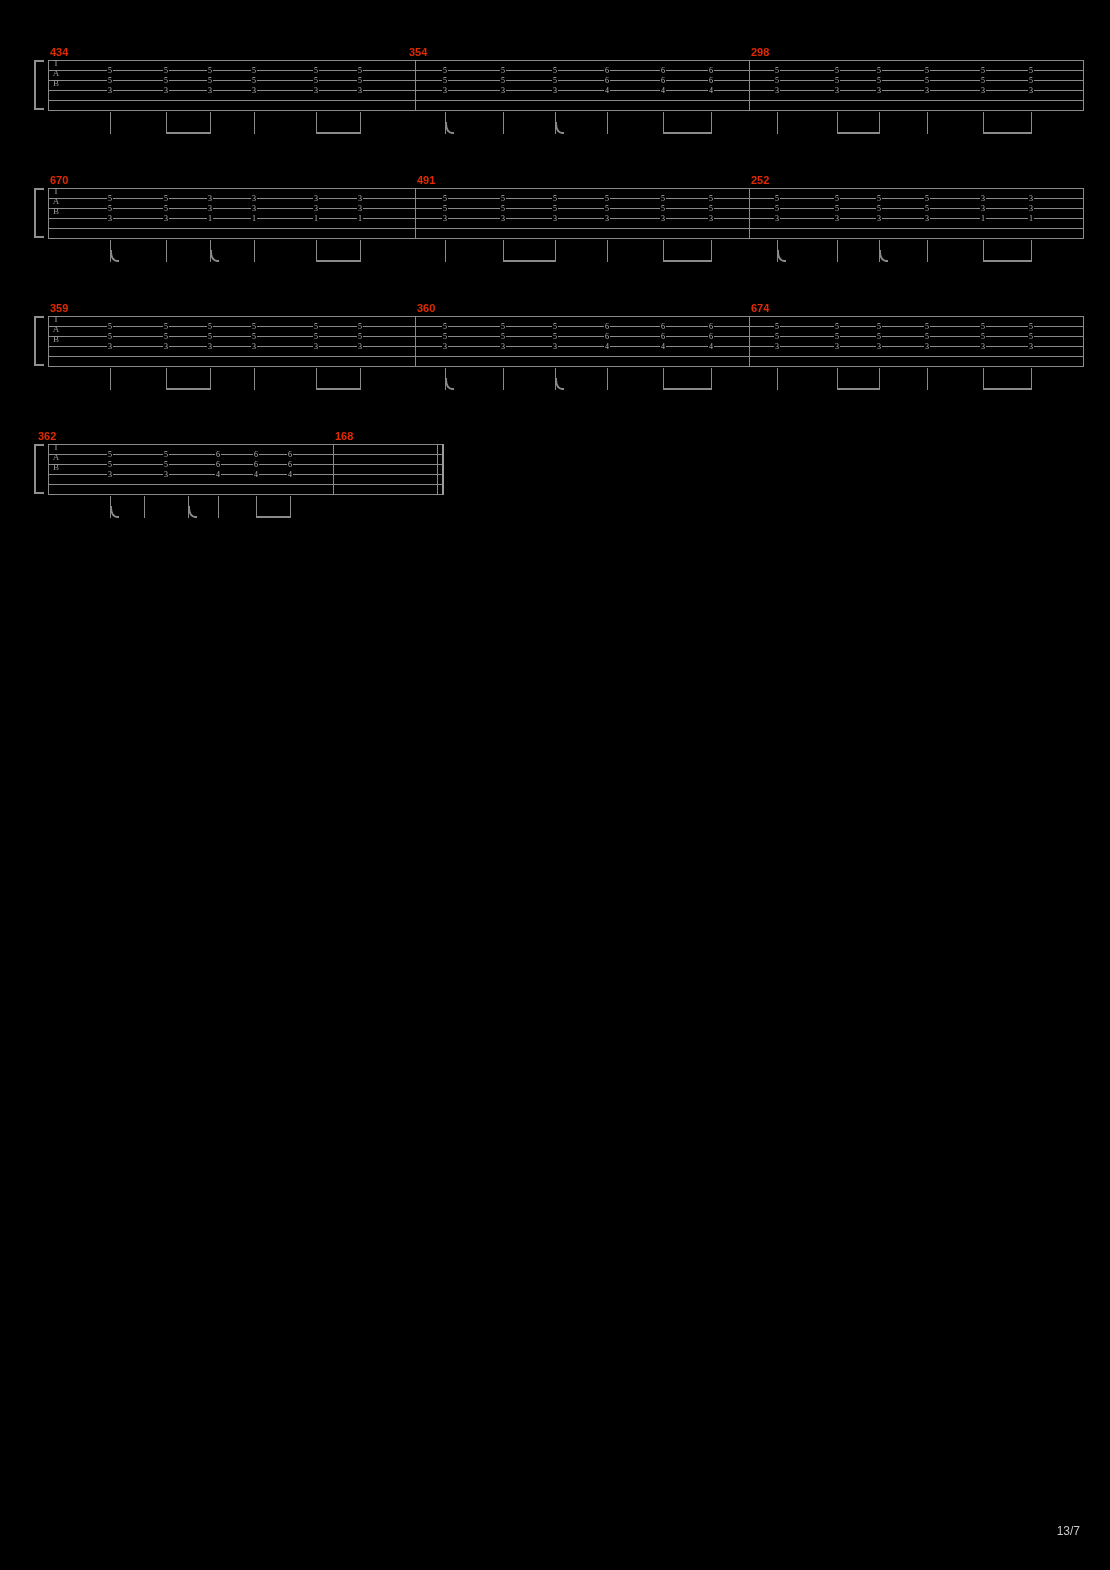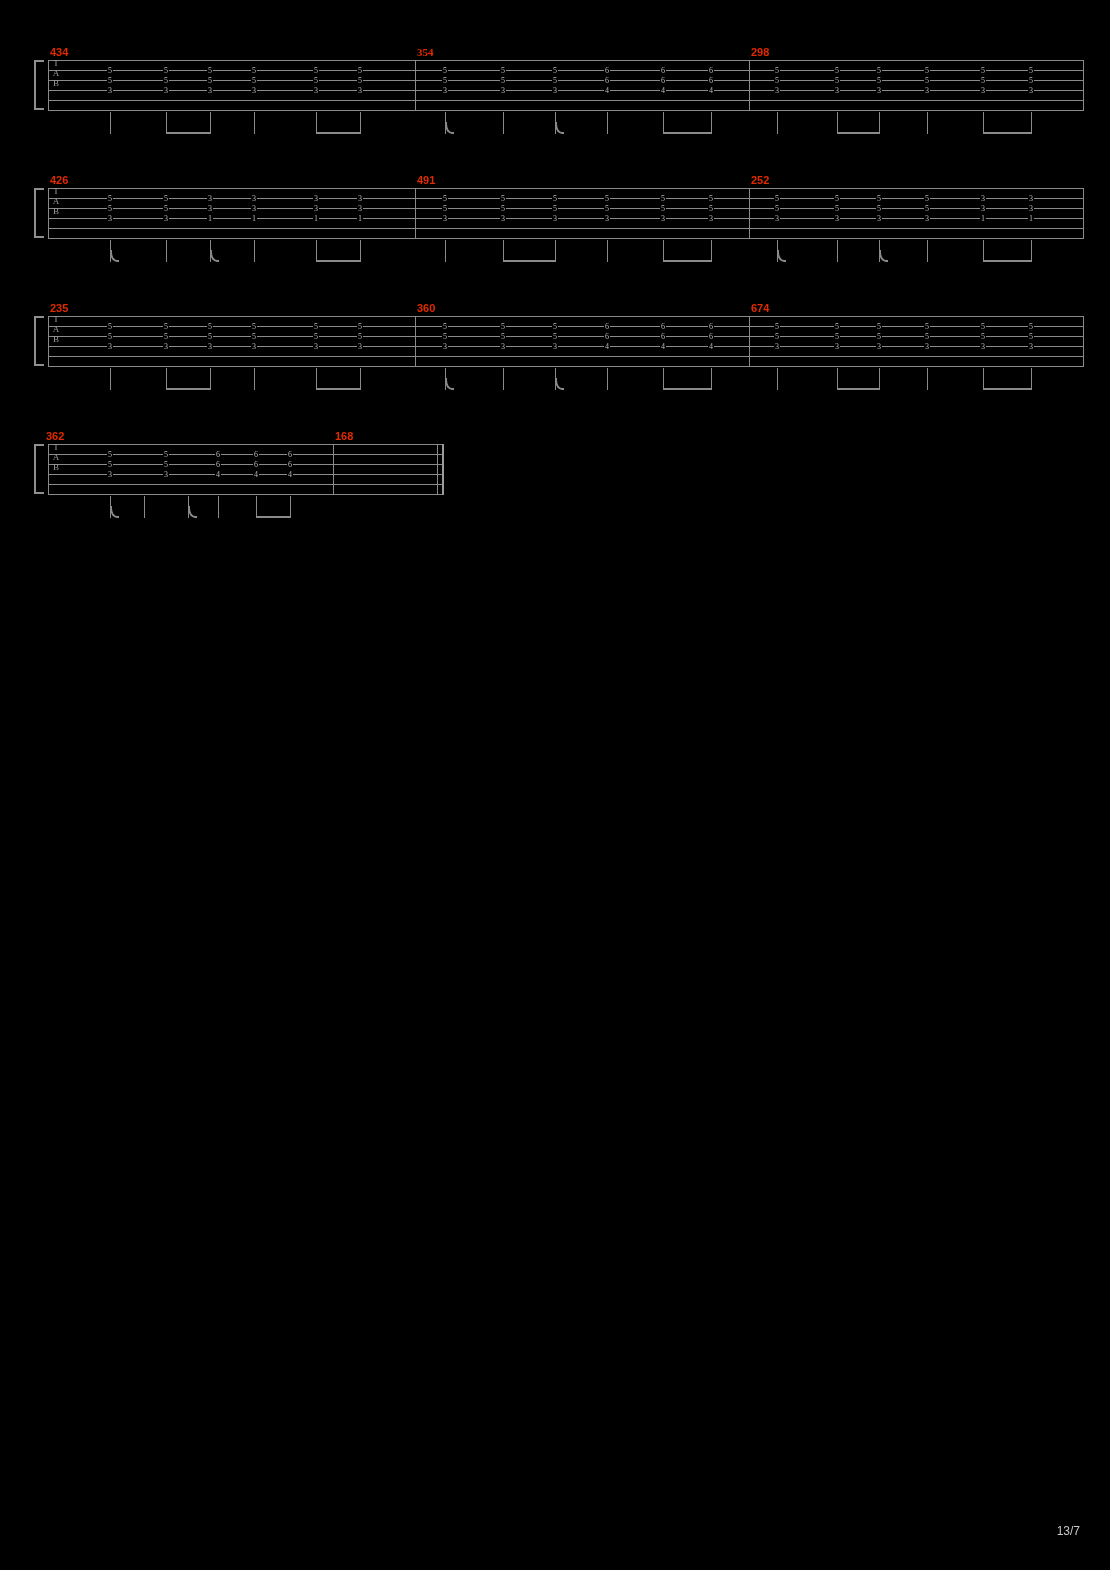--- a/index.html
+++ b/index.html
@@ -167,21 +167,21 @@
         <div class="fret" style="left: 176px; top: 42.5px;">3</div>
         <div class="fret" style="left: 220px; top: 22.5px;">5</div>
         <div class="fret" style="left: 220px; top: 32.5px;">5</div>
         <div class="fret" style="left: 220px; top: 42.5px;">3</div>
         <div class="fret" style="left: 282px; top: 22.5px;">5</div>
         <div class="fret" style="left: 282px; top: 32.5px;">5</div>
         <div class="fret" style="left: 282px; top: 42.5px;">3</div>
         <div class="fret" style="left: 326px; top: 22.5px;">5</div>
         <div class="fret" style="left: 326px; top: 32.5px;">5</div>
         <div class="fret" style="left: 326px; top: 42.5px;">3</div>
-        <div class="barnum" style="left: 383px; font-family: Liberation Serif, serif;">354</div>
+        <div class="barnum" style="left: 375px;">354</div>
         <div class="barline" style="left: 381px;"></div>
         <div class="fret" style="left: 411px; top: 22.5px;">5</div>
         <div class="fret" style="left: 411px; top: 32.5px;">5</div>
         <div class="fret" style="left: 411px; top: 42.5px;">3</div>
         <div class="fret" style="left: 469px; top: 22.5px;">5</div>
         <div class="fret" style="left: 469px; top: 32.5px;">5</div>
         <div class="fret" style="left: 469px; top: 42.5px;">3</div>
         <div class="fret" style="left: 521px; top: 22.5px;">5</div>
         <div class="fret" style="left: 521px; top: 32.5px;">5</div>
         <div class="fret" style="left: 521px; top: 42.5px;">3</div>
@@ -242,21 +242,21 @@
         <div class="beam" style="left: 949px; width: 49px; top: 84px;"></div>
       </div>
       <div class="system" style="top: 176px; width: 1050px; height: 112px;">
         <div class="brace" style="top: 12px; height: 50px;"></div>
         <div class="staff" style="width: 1036px;"></div>
         <div class="tabmark">
           <span>T</span>
           <span>A</span>
           <span>B</span>
         </div>
-        <div class="barnum" style="left: 16px;">426</div>
+        <div class="barnum" style="left: 16px;">670</div>
         <div class="barline" style="left: 14px;"></div>
         <div class="fret" style="left: 76px; top: 22.5px;">5</div>
         <div class="fret" style="left: 76px; top: 32.5px;">5</div>
         <div class="fret" style="left: 76px; top: 42.5px;">3</div>
         <div class="fret" style="left: 132px; top: 22.5px;">5</div>
         <div class="fret" style="left: 132px; top: 32.5px;">5</div>
         <div class="fret" style="left: 132px; top: 42.5px;">3</div>
         <div class="fret" style="left: 176px; top: 22.5px;">3</div>
         <div class="fret" style="left: 176px; top: 32.5px;">3</div>
         <div class="fret" style="left: 176px; top: 42.5px;">1</div>
@@ -338,21 +338,21 @@
         <div class="beam" style="left: 949px; width: 49px; top: 84px;"></div>
       </div>
       <div class="system" style="top: 304px; width: 1050px; height: 112px;">
         <div class="brace" style="top: 12px; height: 50px;"></div>
         <div class="staff" style="width: 1036px;"></div>
         <div class="tabmark">
           <span>T</span>
           <span>A</span>
           <span>B</span>
         </div>
-        <div class="barnum" style="left: 16px;">235</div>
+        <div class="barnum" style="left: 16px;">359</div>
         <div class="barline" style="left: 14px;"></div>
         <div class="fret" style="left: 76px; top: 22.5px;">5</div>
         <div class="fret" style="left: 76px; top: 32.5px;">5</div>
         <div class="fret" style="left: 76px; top: 42.5px;">3</div>
         <div class="fret" style="left: 132px; top: 22.5px;">5</div>
         <div class="fret" style="left: 132px; top: 32.5px;">5</div>
         <div class="fret" style="left: 132px; top: 42.5px;">3</div>
         <div class="fret" style="left: 176px; top: 22.5px;">5</div>
         <div class="fret" style="left: 176px; top: 32.5px;">5</div>
         <div class="fret" style="left: 176px; top: 42.5px;">3</div>
@@ -433,21 +433,21 @@
         <div class="beam" style="left: 949px; width: 49px; top: 84px;"></div>
       </div>
       <div class="system" style="top: 432px; width: 409px; height: 112px;">
         <div class="brace" style="top: 12px; height: 50px;"></div>
         <div class="staff" style="width: 395px;"></div>
         <div class="tabmark">
           <span>T</span>
           <span>A</span>
           <span>B</span>
         </div>
-        <div class="barnum" style="left: 12px;">362</div>
+        <div class="barnum" style="left: 4px;">362</div>
         <div class="barline" style="left: 14px;"></div>
         <div class="fret" style="left: 76px; top: 22.5px;">5</div>
         <div class="fret" style="left: 76px; top: 32.5px;">5</div>
         <div class="fret" style="left: 76px; top: 42.5px;">3</div>
         <div class="fret" style="left: 132px; top: 22.5px;">5</div>
         <div class="fret" style="left: 132px; top: 32.5px;">5</div>
         <div class="fret" style="left: 132px; top: 42.5px;">3</div>
         <div class="fret" style="left: 184px; top: 22.5px;">6</div>
         <div class="fret" style="left: 184px; top: 32.5px;">6</div>
         <div class="fret" style="left: 184px; top: 42.5px;">4</div>

